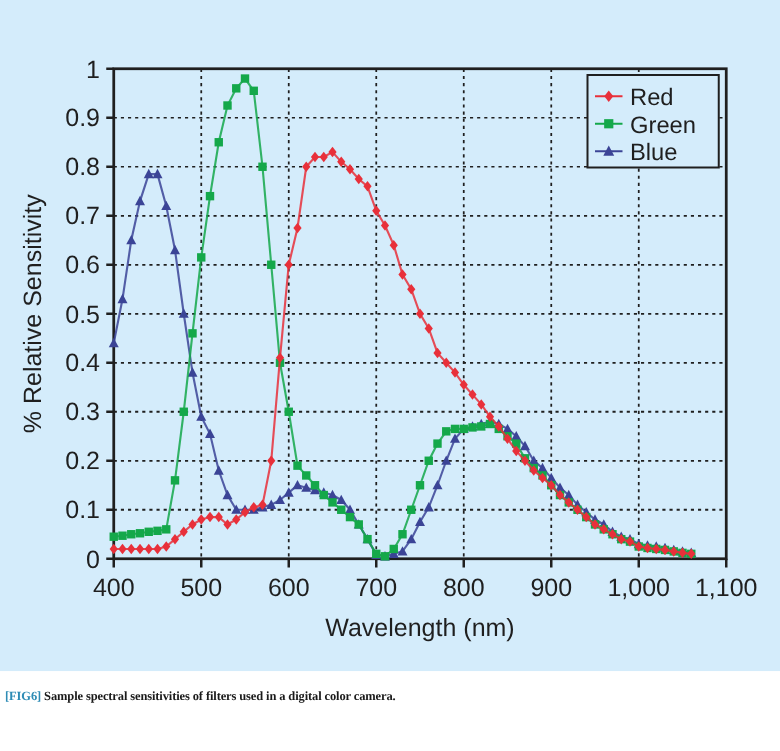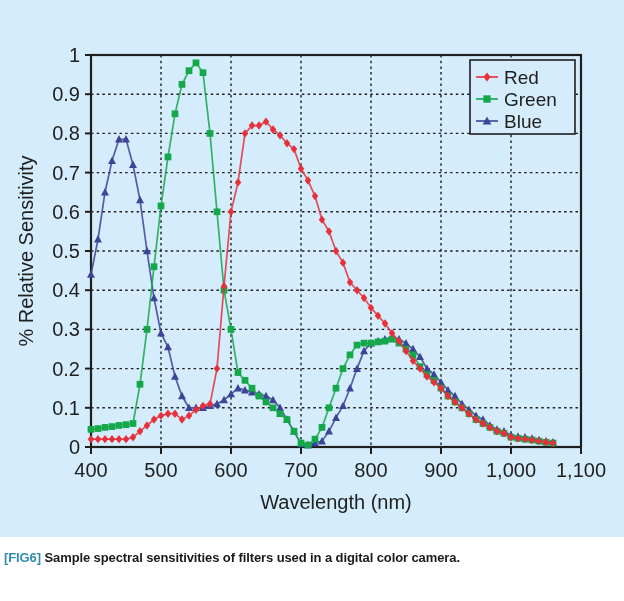--- a/index.html
+++ b/index.html
@@ -33,23 +33,23 @@
     position: absolute;
     left: 0;
     top: 537px;
     width: 624px;
     height: 64px;
     background: #ffffff;
     box-sizing: border-box;
     padding: 10px 6px 0 4px;
   }
   .caption-text {
-    font-family: Liberation Sans, sans-serif;
+    font-family: Liberation Serif, serif;
     font-weight: bold;
-    font-size: 13px;
+    font-size: 10px;
     line-height: 21px;
     color: #1a1a1a;
     letter-spacing: -0.1px;
   }
   .caption-tag {
     color: #2e8cb5;
     font-weight: bold;
   }
   text {
     font-family: "Liberation Sans", sans-serif;

